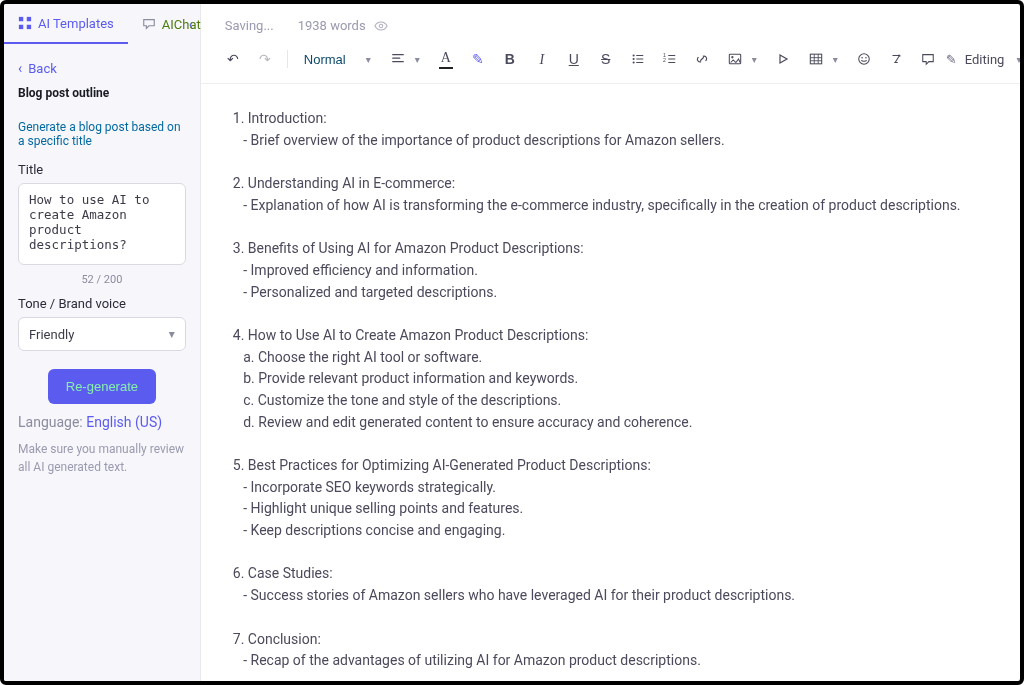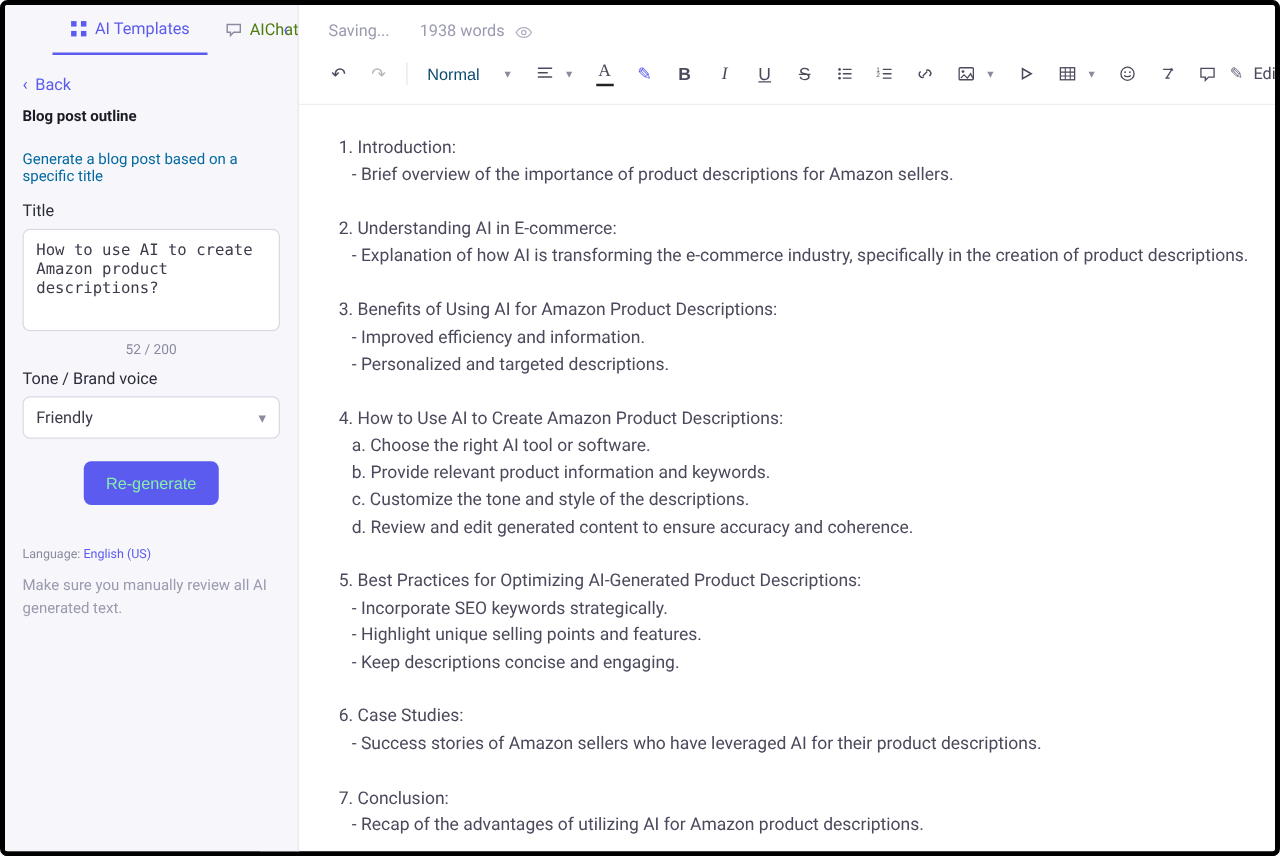--- a/index.html
+++ b/index.html
@@ -1,36 +1,36 @@
 <!DOCTYPE html>
 <html><head>
 <meta charset="utf-8">
 <style>
   * { box-sizing: border-box; margin: 0; padding: 0; }
   body { font-family: -apple-system, BlinkMacSystemFont, "Segoe UI", Roboto, Arial, sans-serif; background:#fff; }
   .frame { width:1024px; height:685px; border:4px solid #000; display:flex; position:relative; background:#fff; border-radius:6px; overflow:hidden;}
   .sidebar { width:252px; background:#f7f7fb; border-right:1px solid #e8e8ef; display:flex; flex-direction:column; position:relative;}
-  .tabs { display:flex; height:40px; align-items:stretch;padding-left:38px;}
+  .tabs { display:flex; height:40px; align-items:stretch;}
   .tab { flex:0 0 auto; padding:0 14px; display:flex; align-items:center; gap:6px; font-size:13px; color:#4d7c0f; cursor:pointer;}
   .tab.active { color:#5b5bf0; border-bottom:2px solid #5b5bf0;}
   .tab .ticon { display:inline-block;}
   .collapse { position:absolute; right:-1px; top:8px; width:20px; height:24px; display:flex; align-items:center; justify-content:center; color:#5b5bf0; font-size:14px;}
   .side-body { padding:10px 14px 12px;}
   .back { color:#5b5bf0; font-size:13px; display:flex; align-items:center; gap:6px; margin:6px 0 10px;}
   .back-chevron{font-size:14px;}
   .h1 { font-size:12px; font-weight:700; color:#1a1a24; margin-bottom:20px;}
   .subtle { font-size:12px; color:#0369a1; margin-bottom:14px;}
   .label { font-size:13px; color:#2b2b3a; margin-bottom:6px;}
   .title-input { width:100%; height:82px; border:1px solid #d9d9e4; border-radius:6px; padding:8px 10px; font-size:12.5px; color:#3b3b4a; resize:none; background:#fff;}
   .char-count{ text-align:center; font-size:11px; color:#8b8ba0; margin-top:4px;}
   .select { width:100%; height:34px; border:1px solid #d9d9e4; border-radius:6px; background:#fff; padding:0 10px; font-size:13px; color:#3b3b4a; display:flex; align-items:center; justify-content:space-between;}
   .select .chev { color:#8b8ba0; font-size:12px;}
   .regen-wrap{display:flex; justify-content:center; margin-top:18px;}
   .regen { background:#5b5bf0; color:#86efac; border:none; border-radius:6px; padding:10px 18px; font-size:13px; font-weight:500; cursor:pointer;}
-  .lang-line { margin-top:34px; font-size:10px; color:#8b8ba0;}
+  .lang-line { margin-top:10px; font-size:14px; color:#8b8ba0;}
   .lang-line .lang { color:#5b5bf0;}
   .review { font-size:12px; color:#9a9ab0; margin-top:10px; line-height:1.5;}
   .editor { flex:1; display:flex; flex-direction:column;}
   .info-bar { display:flex; align-items:center; gap:24px; padding:14px 24px 6px; font-size:13px; color:#9a9ab0;}
   .info-bar .wc{display:flex; align-items:center; gap:8px;}
   .toolbar { display:flex; align-items:center; gap:4px; padding:6px 18px 10px; border-bottom:1px solid #eee; flex-wrap:nowrap;}
   .tbtn { width:28px; height:28px; display:flex; align-items:center; justify-content:center; border:none; background:none; color:#4a4a5c; font-size:14px; border-radius:4px; cursor:pointer;}
   .tbtn-wide { width:auto; padding:0 8px; gap:6px;}
   .tchev { font-size:10px; color:#8b8ba0; margin-left:4px;}
   .tsep{ width:1px; height:18px; background:#e6e6ee; margin:0 4px;}

